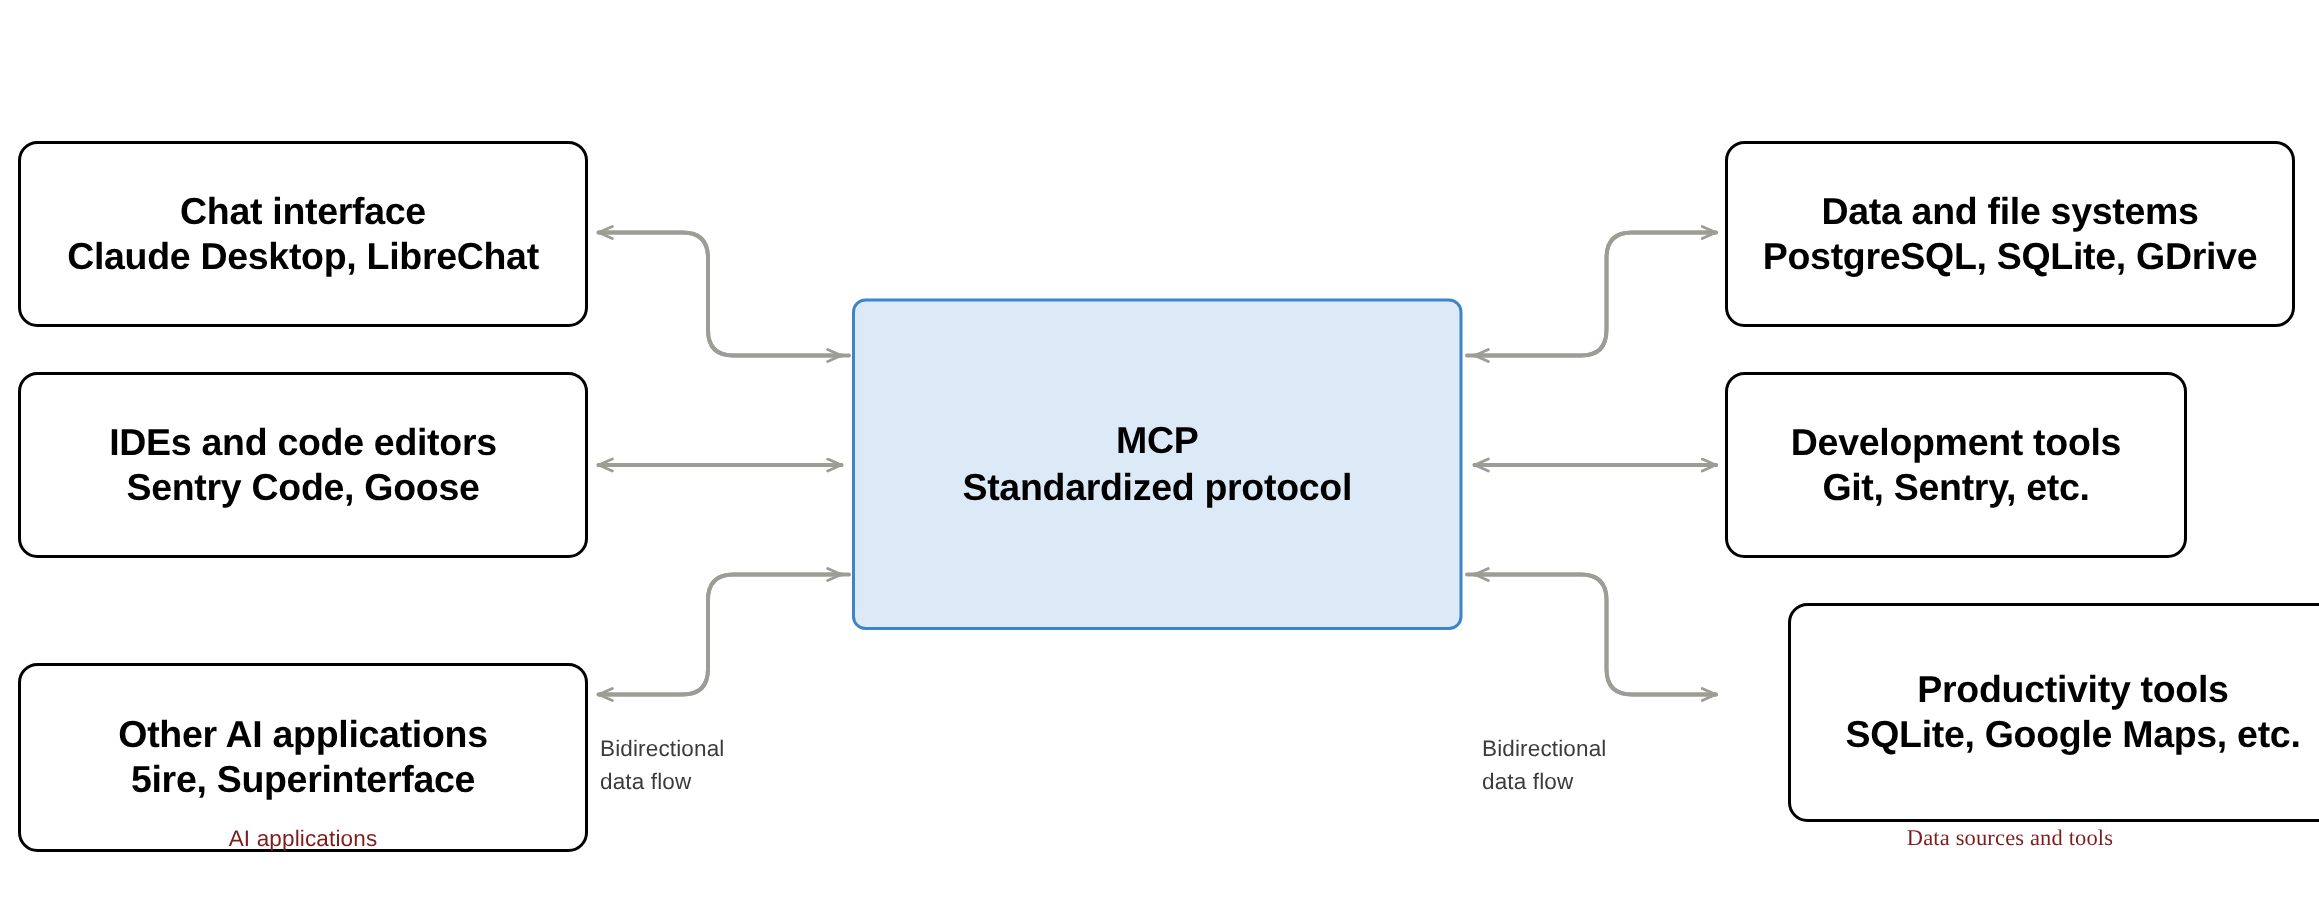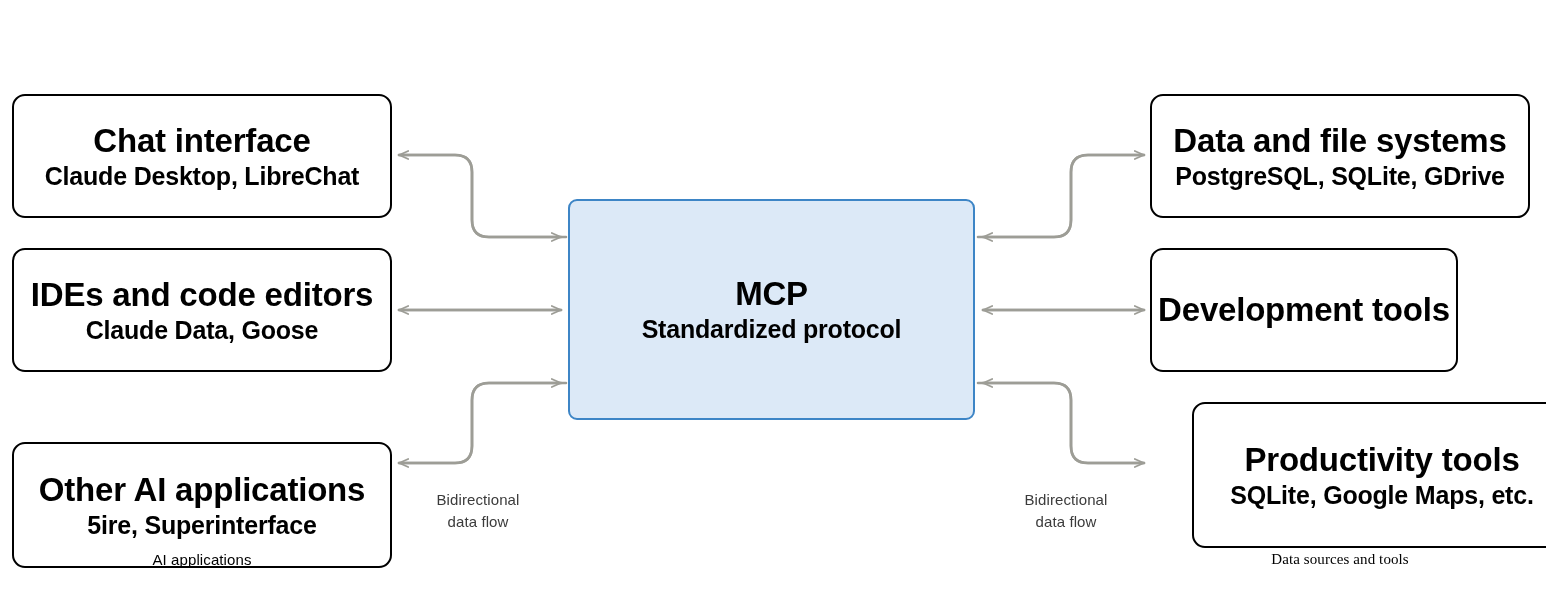--- a/index.html
+++ b/index.html
@@ -33,50 +33,49 @@
     display: flex;
     flex-direction: column;
     align-items: center;
     justify-content: center;
     text-align: center;
     border: 2.2px solid #000000;
     border-radius: 13px;
     background: #ffffff;
   }
   .node .title {
-    font-size: 33px;
+    font-size: 25px;
     font-weight: bold;
     color: #000000;
     line-height: 1.22;
     letter-spacing: -0.2px;
   }
   .node .subtitle {
     font-size: 25px;
     font-weight: bold;
     color: #000000;
     line-height: 1.22;
     letter-spacing: -0.2px;
   }
   .node.center {
     border: 2.2px solid #3d85c6;
     background: #dce9f7;
     border-radius: 9px;
   }
   .group-caption {
     position: absolute;
     font-size: 15px;
-    color: #000000;
+    color: #7f1d1d;
     text-align: center;
     letter-spacing: 0.1px;
   }
   .flow-label {
     position: absolute;
     font-size: 15px;
     color: #3b3b3b;
-    text-align: center;
     line-height: 1.45;
     letter-spacing: 0.1px;
   }
   
   #box-chat        { left: 12px;   top: 94px;  width: 380px; height: 124px; }
   #box-ides        { left: 12px;   top: 248px; width: 380px; height: 124px; }
   #box-otherai     { left: 12px;   top: 402px; width: 380px; height: 126px; margin-top: 40px; }
   #box-mcp         { left: 568px;  top: 199px; width: 407px; height: 221px; }
   #box-data        { left: 1150px; top: 94px;  width: 380px; height: 124px; }
   #box-devtools    { left: 1150px; top: 248px; width: 308px; height: 124px; }
@@ -124,40 +123,41 @@
     </g>
   </svg>
 
   <div class="node" id="box-chat">
     <div class="title">Chat interface</div>
     <div class="subtitle">Claude Desktop, LibreChat</div>
   </div>
 
   <div class="node" id="box-ides">
     <div class="title">IDEs and code editors</div>
-    <div class="subtitle">Claude Data, Goose</div>
+    <div class="subtitle">Sentry Code, Goose</div>
   </div>
 
   <div class="node" id="box-otherai">
     <div class="title">Other AI applications</div>
     <div class="subtitle">5ire, Superinterface</div>
   </div>
 
   <div class="node" id="box-data">
     <div class="title">Data and file systems</div>
     <div class="subtitle">PostgreSQL, SQLite, GDrive</div>
   </div>
 
   <div class="node center" id="box-mcp">
     <div class="title">MCP</div>
     <div class="subtitle">Standardized protocol</div>
   </div>
 
   <div class="node" id="box-devtools">
     <div class="title">Development tools</div>
+    <div class="subtitle">Git, Sentry, etc.</div>
   </div>
 
   <div class="node" id="box-productivity">
     <div class="title">Productivity tools</div>
     <div class="subtitle">SQLite, Google Maps, etc.</div>
   </div>
 
   <div class="flow-label" id="flow-left">
     <div>Bidirectional</div>
     <div>data flow</div>

